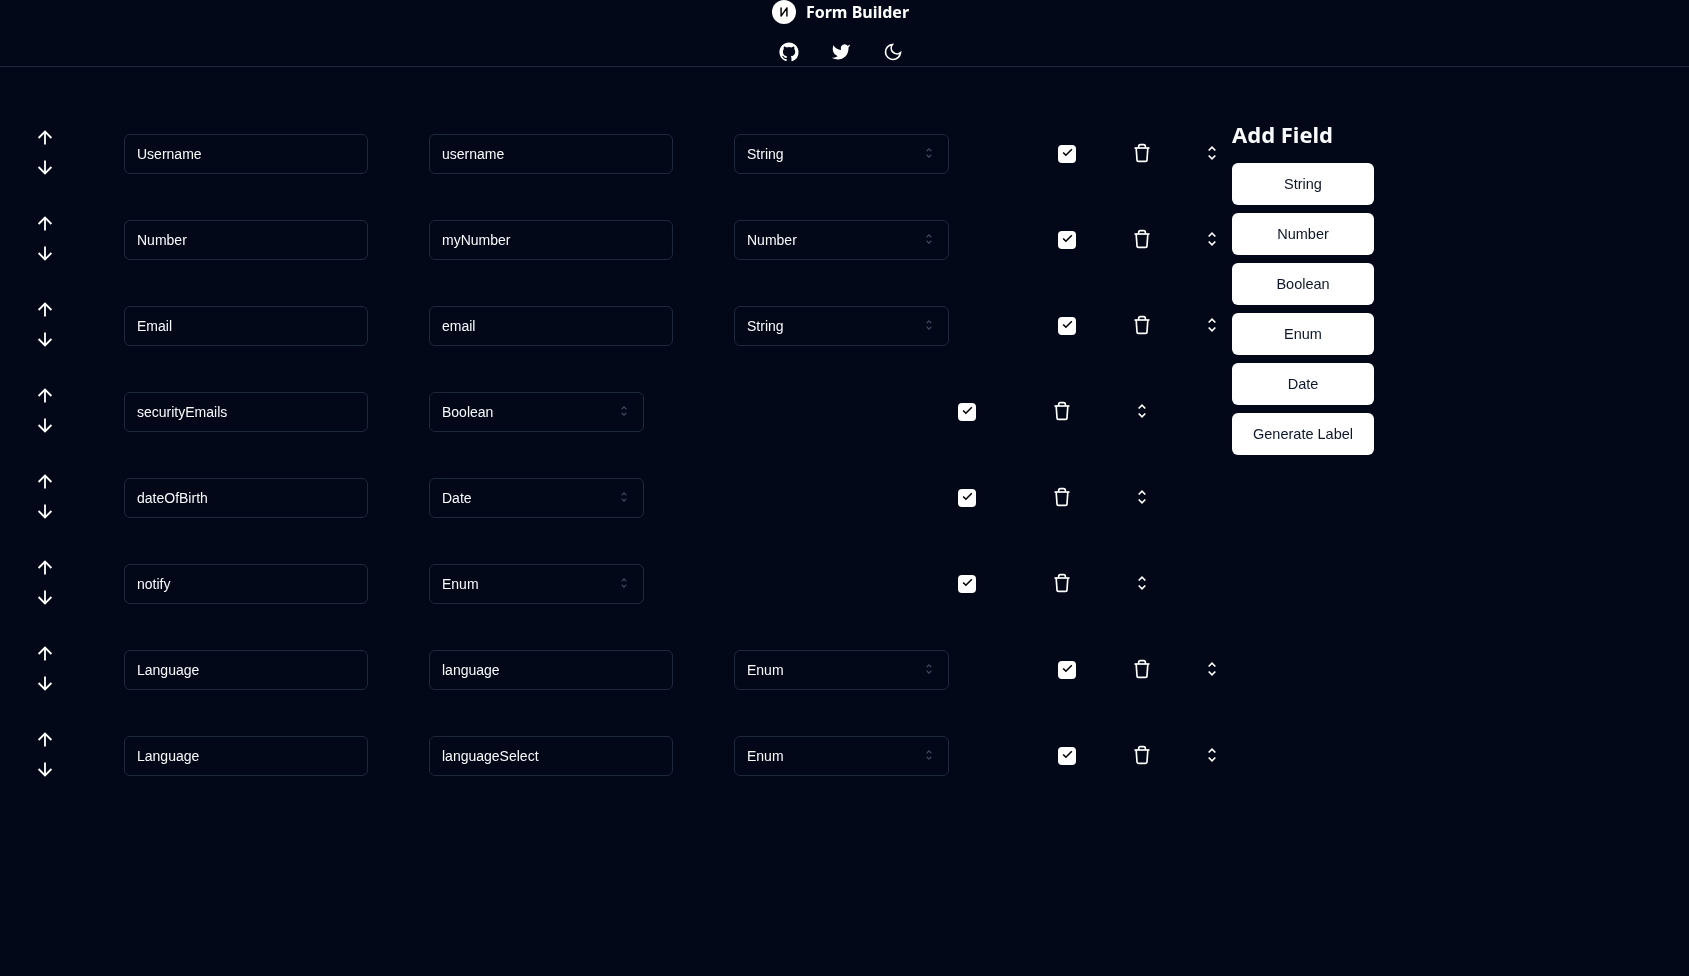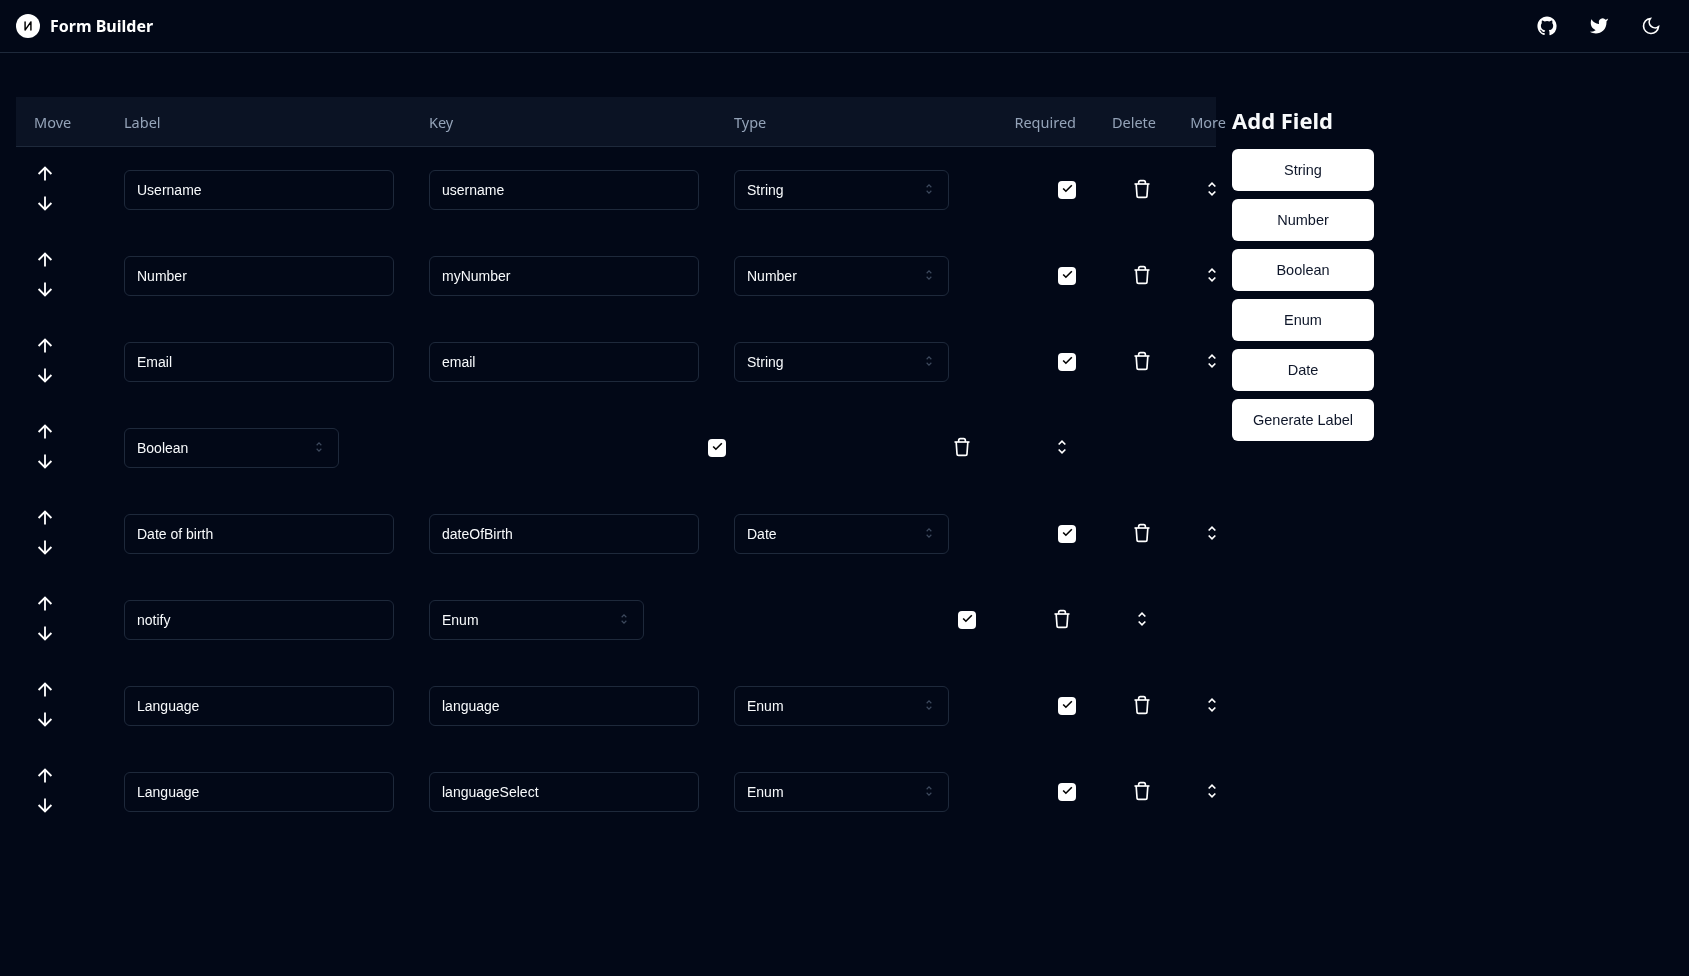--- a/index.html
+++ b/index.html
@@ -17,23 +17,24 @@
     margin:0;
     background:var(--bg);
     color:var(--text);
     font-family:ui-sans-serif,system-ui,-apple-system,BlinkMacSystemFont,"Segoe UI",Roboto,sans-serif;
     font-size:14px;
   }
   header{
     display:flex;
     align-items:center;
     justify-content:space-between;
-    height:53px;
+    height:67px;
     border-bottom:1px solid var(--border);
     padding:0 24px 0 16px;
+    flex-direction:column;
   }
   .brand{display:flex;align-items:center;gap:10px;}
   .brand-logo{
     width:24px;height:24px;border-radius:50%;
     background:#fff;display:flex;align-items:center;justify-content:center;
     color:#000;font-weight:700;font-size:14px;
   }
   .brand-title{font-weight:700;font-size:16px;color:#fff;}
   .header-icons{display:flex;align-items:center;gap:24px;}
   .header-icons svg{width:20px;height:20px;fill:#fff;}
@@ -70,21 +71,21 @@
     align-items:center;
     height:86px;
     padding:0 0 0 18px;
   }
   .move-btns{display:flex;flex-direction:column;gap:4px;align-items:flex-start;}
   .move-btns button{
     background:none;border:none;cursor:pointer;padding:0;display:flex;color:#fff;
   }
   .move-btns svg{width:22px;height:22px;stroke:#fff;stroke-width:2;fill:none;}
   .input{
-    width:270px;
+    width:244px;
     height:40px;
     background:transparent;
     border:1px solid var(--input-border);
     border-radius:6px;
     color:var(--text);
     padding:0 12px;
     font-size:14px;
     outline:none;
   }
   .select{
@@ -155,29 +156,20 @@
     <button class="moon">
       <svg viewBox="0 0 24 24">
           <path d="M21 12.79A9 9 0 1 1 11.21 3 7 7 0 0 0 21 12.79z"></path>
         </svg>
     </button>
   </div>
 </header>
 
 <div class="container">
   <div class="main">
-    <div class="thead">
-      <div>Move</div>
-      <div>Label</div>
-      <div>Key</div>
-      <div>Type</div>
-      <div class="right">Required</div>
-      <div class="right">Delete</div>
-      <div class="right">More</div>
-    </div>
     <div class="rows" id="rows">
         <div class="row">
     <div class="move-btns">
       <button>
               <span><svg viewBox="0 0 24 24">
                   <line x1="12" y1="19" x2="12" y2="5"></line>
                   <polyline points="5 12 12 5 19 12"></polyline>
                 </svg></span>
             </button>
       <button>
@@ -333,20 +325,21 @@
                   <polyline points="5 12 12 5 19 12"></polyline>
                 </svg></span>
             </button>
       <button>
               <span><svg viewBox="0 0 24 24">
                   <line x1="12" y1="5" x2="12" y2="19"></line>
                   <polyline points="5 12 12 19 19 12"></polyline>
                 </svg></span>
             </button>
     </div>
+    <div><input class="input" value="securityEmails" style=""></div>
     <div class="select">
       <button class="select-btn">
         <span>Boolean</span>
         <span><svg viewBox="0 0 24 24">
                   <polyline points="8 9 12 5 16 9"></polyline>
                   <polyline points="8 15 12 19 16 15"></polyline>
                 </svg></span>
       </button>
     </div>
     <div class="cell-center">
@@ -382,21 +375,20 @@
                   <polyline points="5 12 12 5 19 12"></polyline>
                 </svg></span>
             </button>
       <button>
               <span><svg viewBox="0 0 24 24">
                   <line x1="12" y1="5" x2="12" y2="19"></line>
                   <polyline points="5 12 12 19 19 12"></polyline>
                 </svg></span>
             </button>
     </div>
-    <div><input class="input" value="Date of birth" style=""></div>
     <div><input class="input" value="dateOfBirth" style=""></div>
     <div class="select">
       <button class="select-btn">
         <span>Date</span>
         <span><svg viewBox="0 0 24 24">
                   <polyline points="8 9 12 5 16 9"></polyline>
                   <polyline points="8 15 12 19 16 15"></polyline>
                 </svg></span>
       </button>
     </div>

